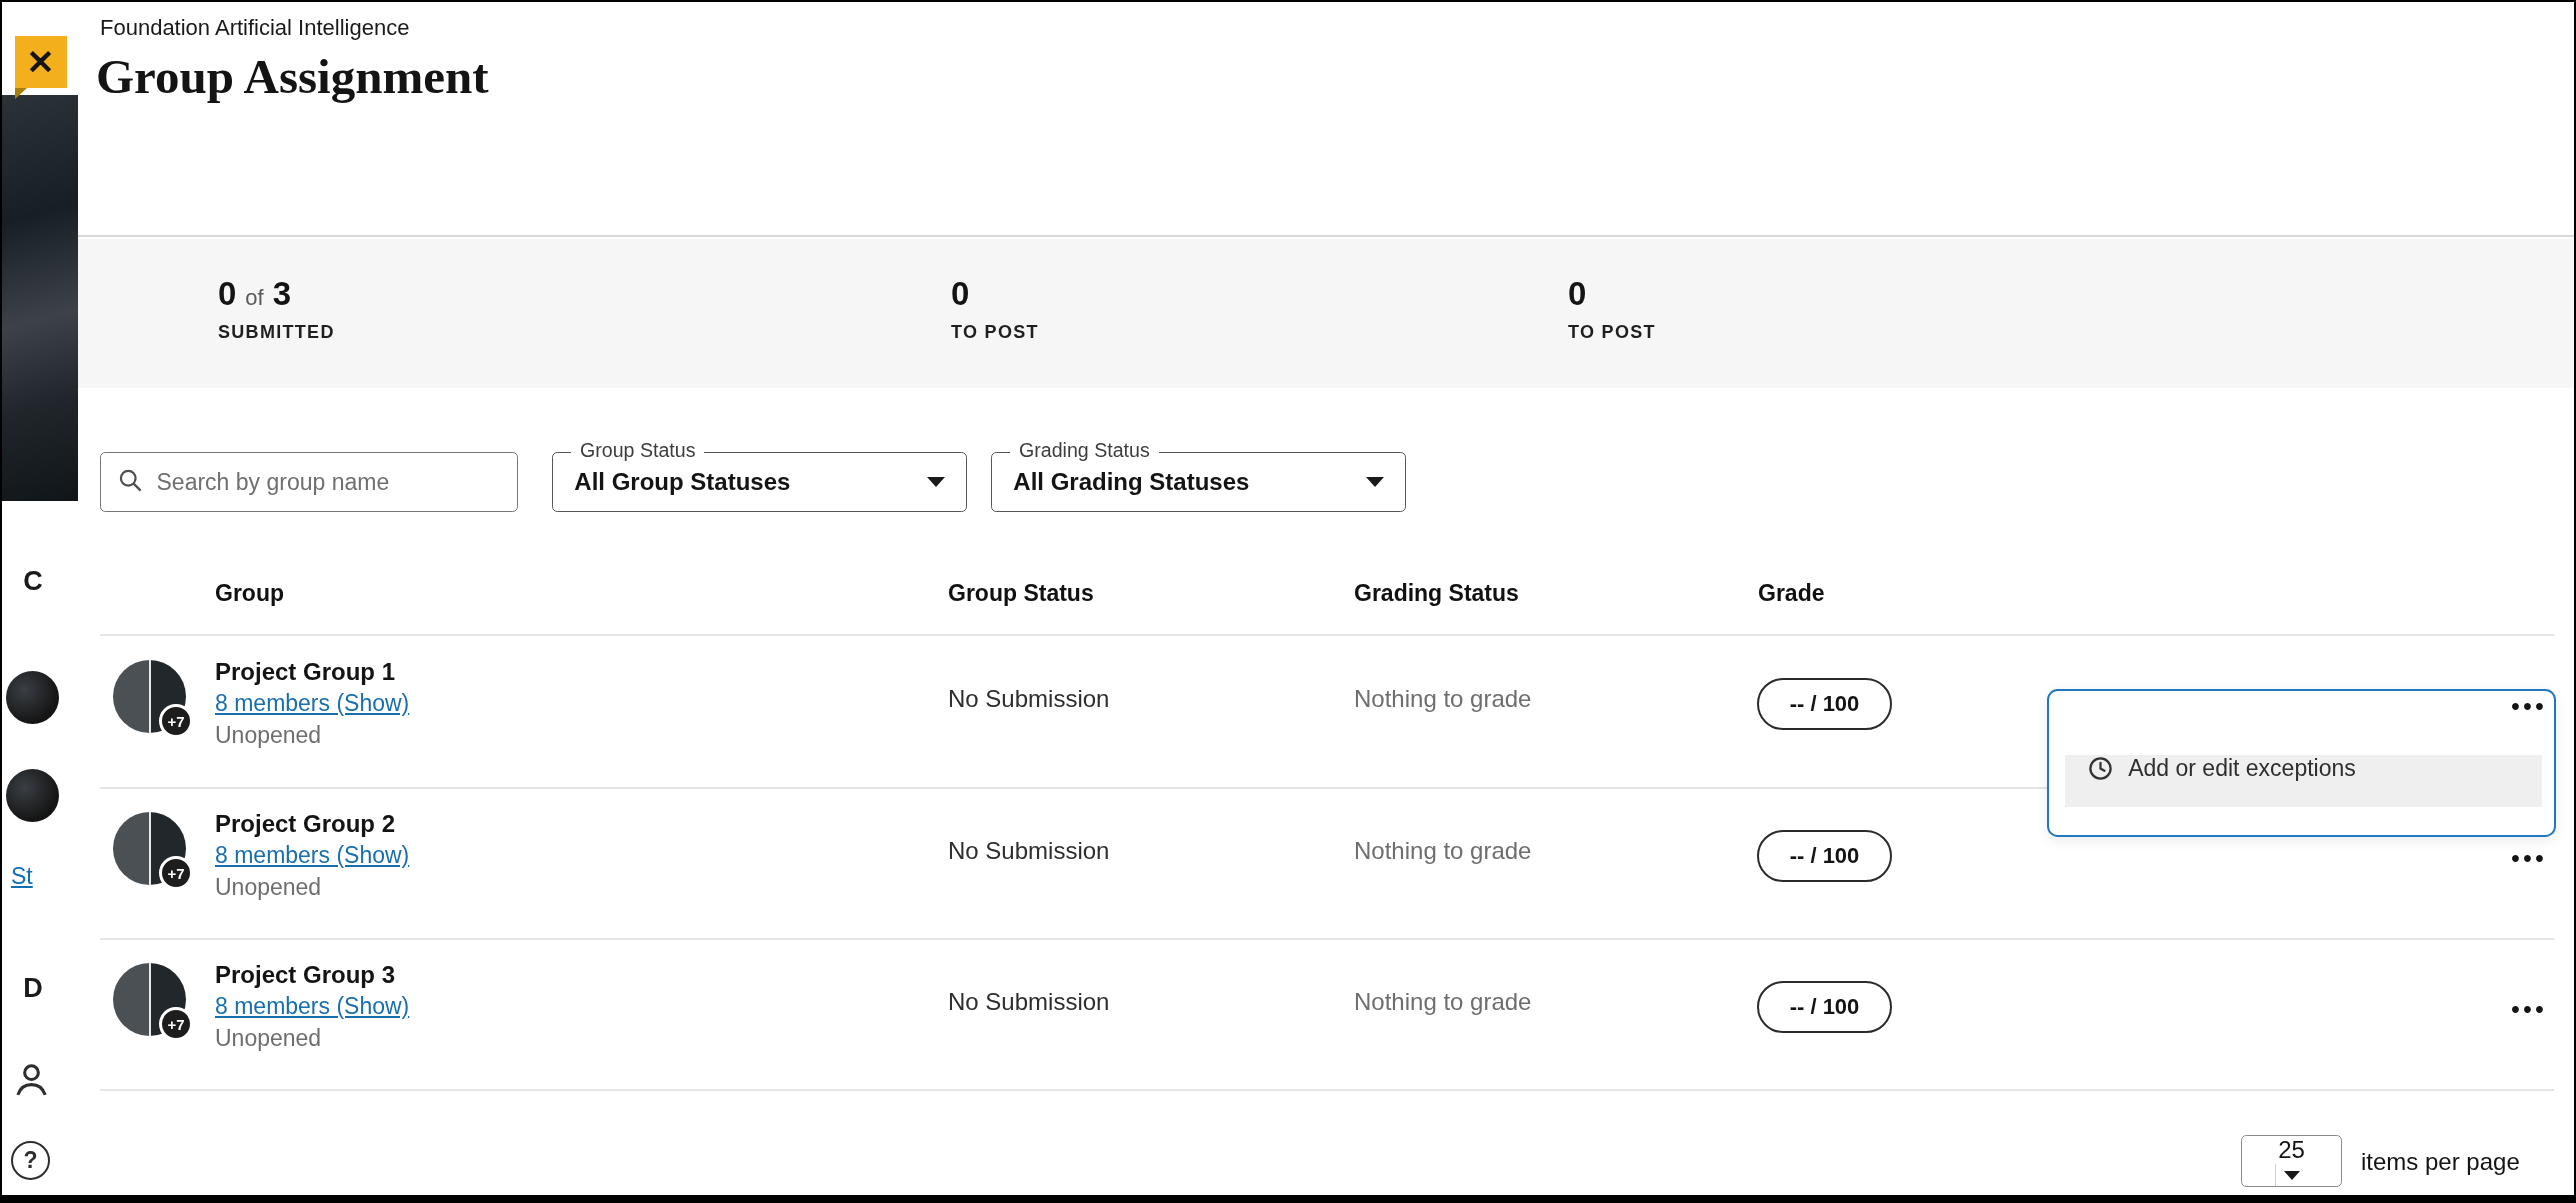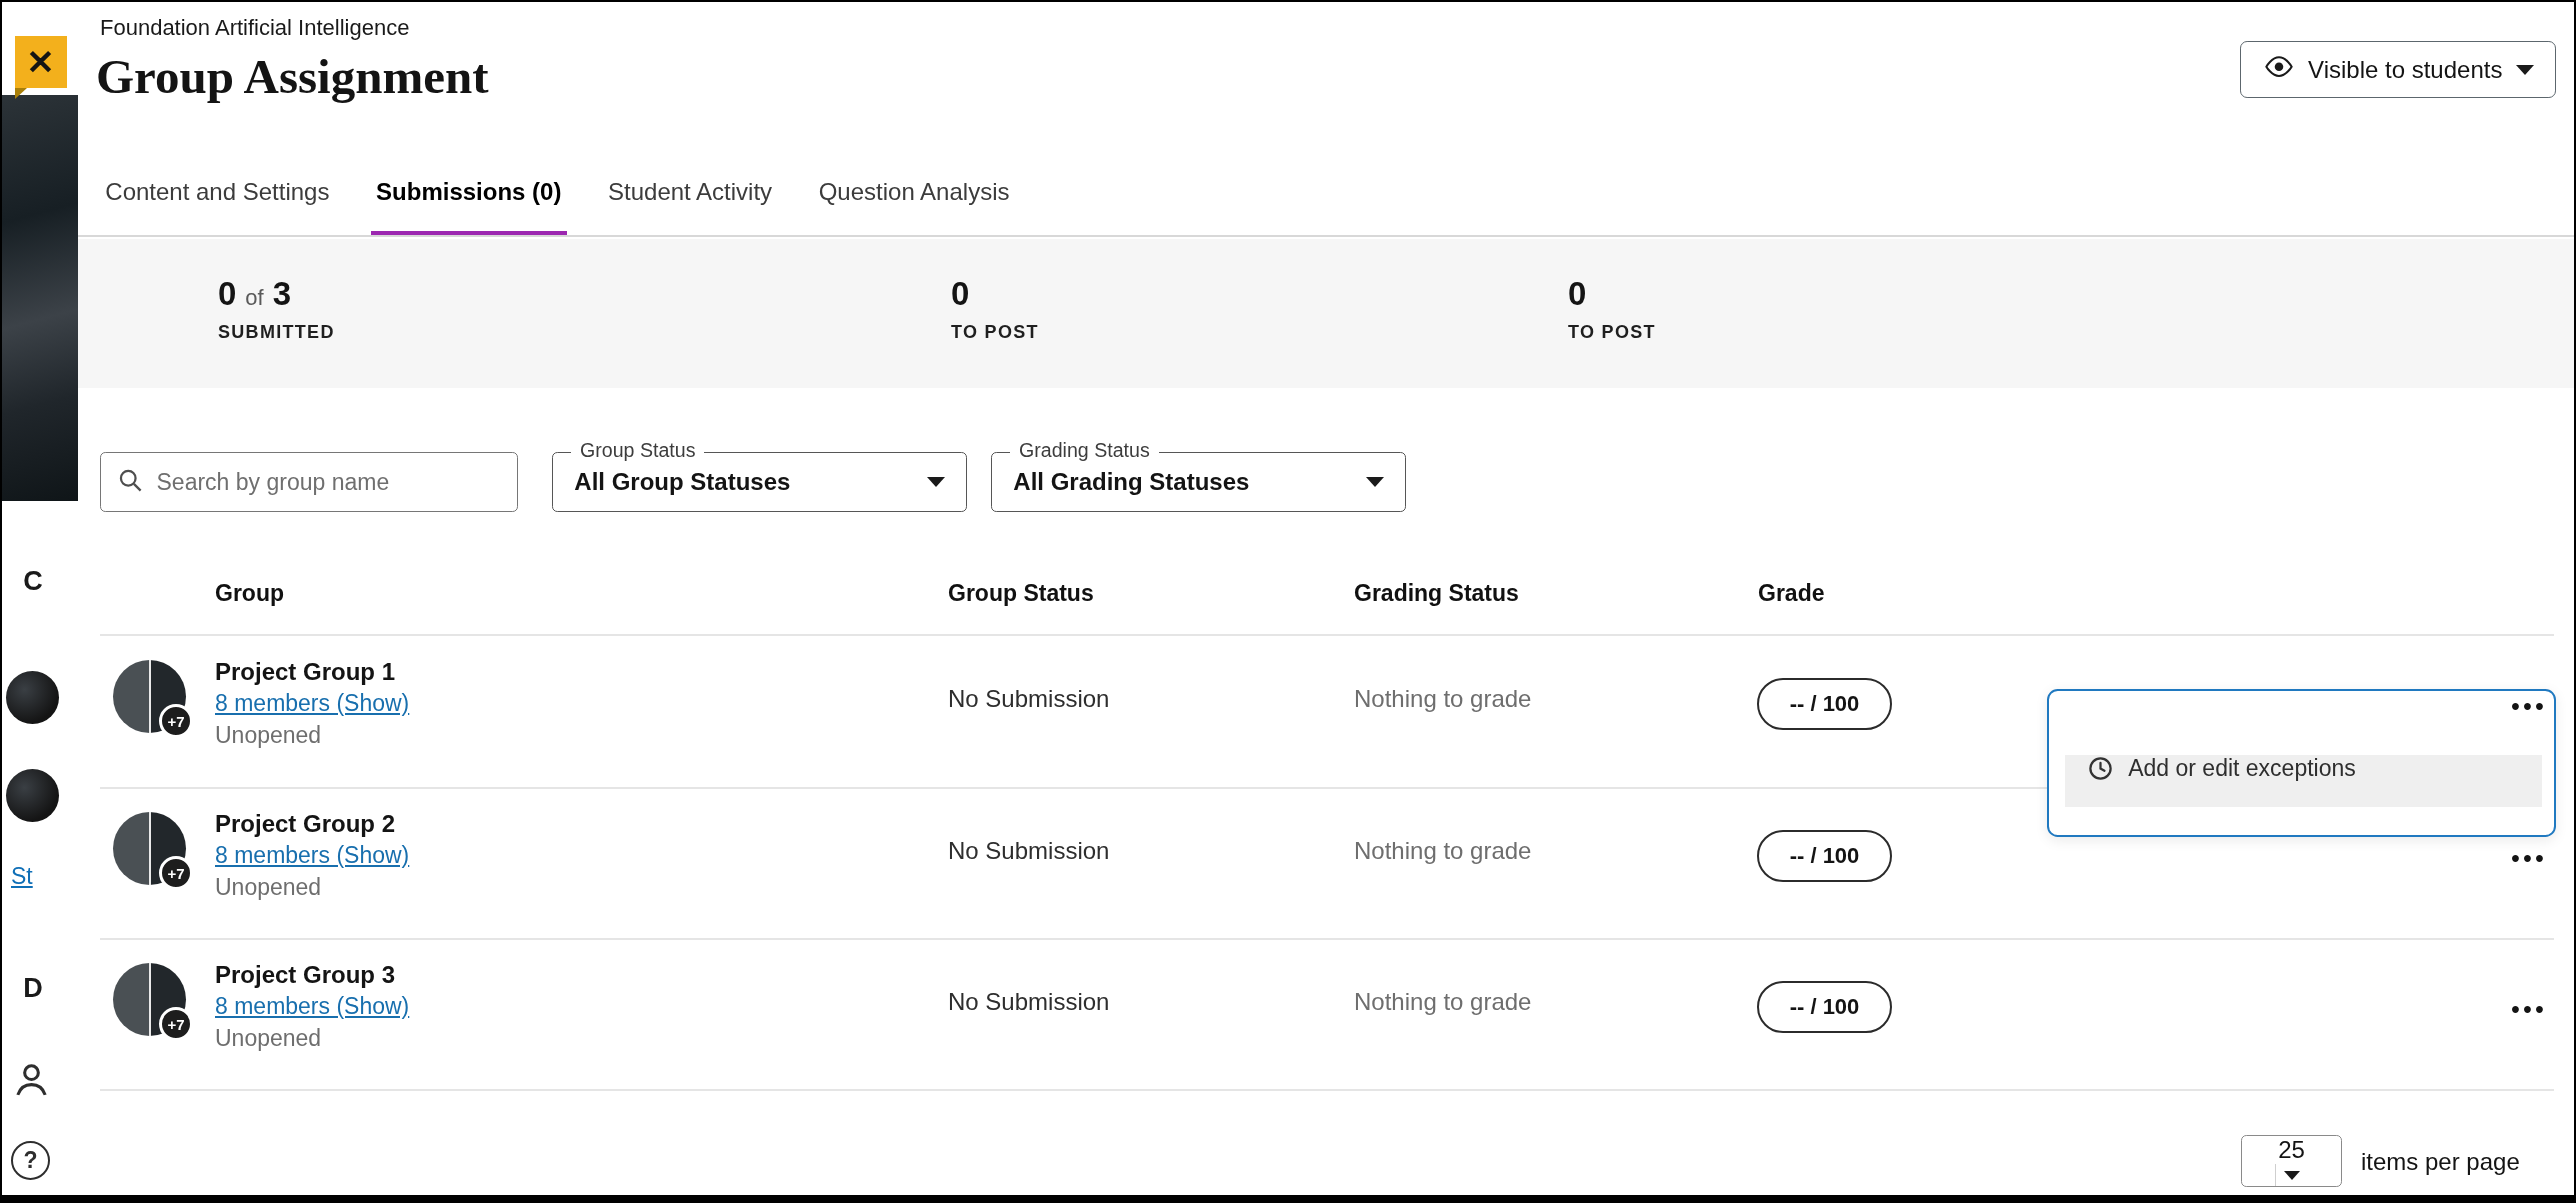--- a/index.html
+++ b/index.html
@@ -127,37 +127,21 @@
     </div>
     <div class="underlay-help">?</div>
   </div>
 
   <div class="close-btn">
     <span>✕</span>
   </div>
 
   <div class="course-label">Foundation Artificial Intelligence</div>
   <div class="page-title">Group Assignment</div>
-  <div class="visibility-btn">
-    <span>
-      <svg width="32" height="21.3" viewBox="0 0 24 16">
-          <path d="M12 1C6.5 1 2.5 8 2.5 8S6.5 15 12 15s9.5-7 9.5-7S17.5 1 12 1z" fill="none" stroke="#1a1a1a" stroke-width="1.5"></path>
-          <circle cx="12" cy="8" r="3.2" fill="#1a1a1a"></circle>
-        </svg>
-    </span>
-    <span>Visible to students</span>
-    <span class="caret"></span>
-  </div>
-
-  <div class="tabs">
-    <div class="tab">Content and Settings</div>
-    <div class="tab active">Submissions (0)</div>
-    <div class="tab">Student Activity</div>
-    <div class="tab">Question Analysis</div>
-  </div>
+
   <div class="tabbar-line"></div>
 
   <div class="stats">
     <div class="stat stat-1">
       <div class="stat-line">
         <span class="stat-value">0</span>
         <span class="stat-of">of</span>
         <span class="stat-total">3</span>
       </div>
       <div class="stat-label">SUBMITTED</div>

